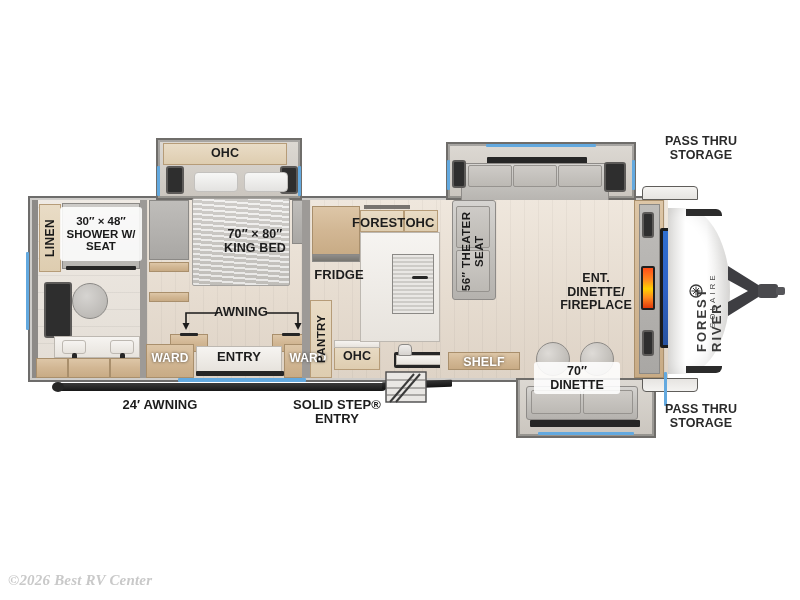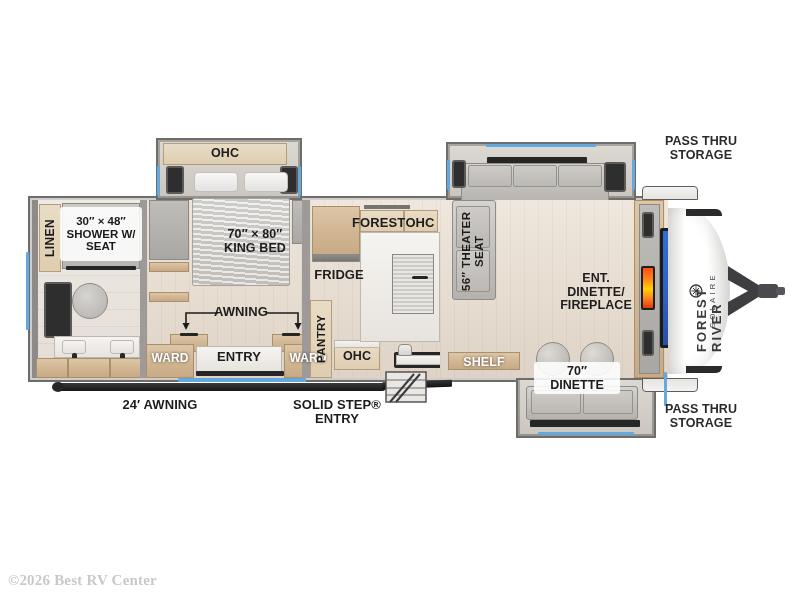--- a/index.html
+++ b/index.html
@@ -187,21 +187,21 @@
   }
   .stool{
     position:absolute;border-radius:50%;
     background:radial-gradient(circle at 35% 32%, #dedbd7 0%, #c3c0bb 60%, #aeaba6 100%);
     border:1px solid #8d8a86;box-sizing:border-box;
   }
 
   .copyright{
     position:absolute;left:8px;top:572px;
     font-family:"Liberation Serif", serif;
-    font-weight:700;font-size:15px;
+    font-style:italic;font-weight:700;font-size:15px;
     color:#c9c9c9;letter-spacing:.2px;
   }
 </style>
 </head>
 <body>
 
 <div id="stage">
 
 
   <div class="shell" style="left:28px;top:196px;width:640px;height:186px;"></div>

